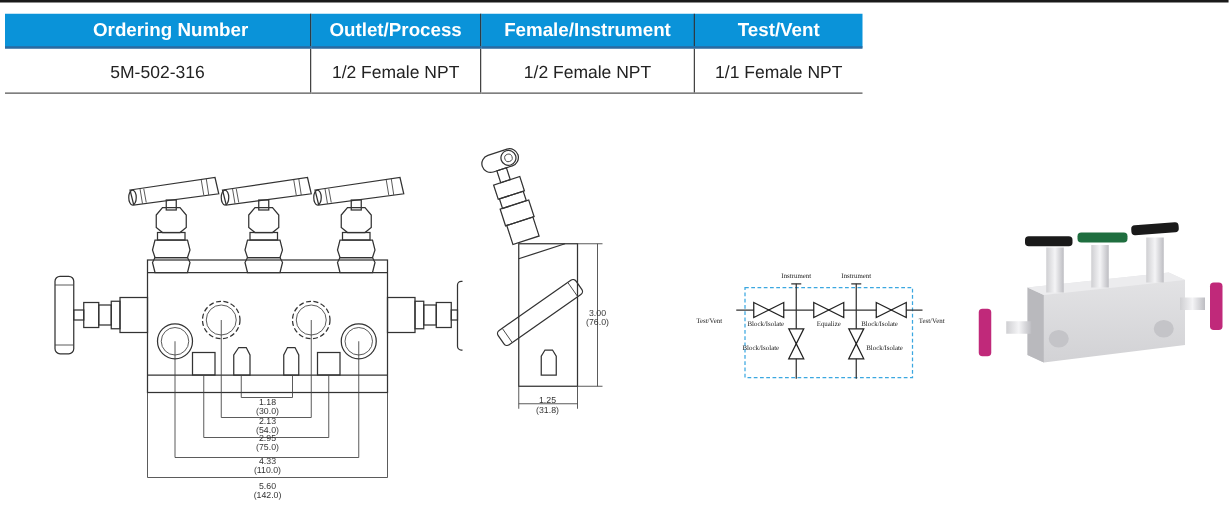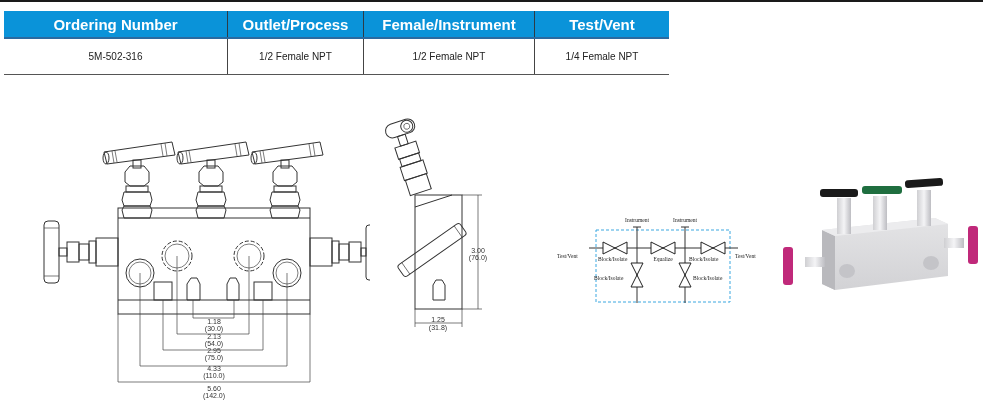--- a/index.html
+++ b/index.html
@@ -1,21 +1,21 @@
 <!DOCTYPE html>
 <html><head>
 <meta charset="utf-8">
 <style>
   html, body { margin: 0; padding: 0; background: #ffffff; }
   body { width: 983px; height: 407px; position: relative; overflow: hidden; font-family: "DejaVu Sans", sans-serif; }
   .topline { position: absolute; left: 0; top: 0; width: 983px; height: 2px; background: #1a1a1a; }
   .spec-table { position: absolute; left: 4px; top: 11px; border-collapse: collapse; font-family: "Liberation Sans", sans-serif; }
   .spec-table th { background: #0a93d9; color: #ffffff; font-weight: bold; font-size: 15px; height: 26px; padding: 0; text-align: center; border-left: 1px solid #2d3b45; border-bottom: 2px solid #2b6aa0; }
-  .spec-table th:first-child { border-left: none; }
-  .spec-table td { color: #222; font-size: 10px; height: 35px; text-align: center; padding: 0; border-left: 1px solid #444; border-bottom: 1px solid #555; }
+  .spec-table th:first-child { border-left: none; padding-left: 21px; }
+  .spec-table td { color: #222; font-size: 14px; height: 35px; text-align: center; padding: 0; border-left: 1px solid #444; border-bottom: 1px solid #555; }
   .spec-table td:first-child { border-left: none; }
   .c1 { width: 223px; } .c2 { width: 135px; } .c3 { width: 170px; } .c4 { width: 134px; }
   svg text { font-family: "Liberation Serif", serif; }
   .dim { font-family: "Liberation Sans", sans-serif; font-size: 7px; fill: #333; }
   .ln { stroke: #333; fill: none; stroke-width: 1; }
   .thin { stroke: #444; fill: none; stroke-width: 0.7; }
 </style>
 </head>
 <body>
 
@@ -28,21 +28,21 @@
       <th class="c2">Outlet/Process</th>
       <th class="c3">Female/Instrument</th>
       <th class="c4">Test/Vent</th>
     </tr>
   </thead>
   <tbody>
     <tr>
       <td>5M-502-316</td>
       <td>1/2 Female NPT</td>
       <td>1/2 Female NPT</td>
-      <td>1/4 Female NPT</td>
+      <td>1/1 Female NPT</td>
     </tr>
   </tbody>
 </table>
 
 <svg style="position:absolute;left:30px;top:110px;" width="340" height="297" viewBox="0 0 340 297">
 
   <g>
     <g transform="translate(0,0)">
       <path class="ln" d="M74,42 L142,32 L145,45 L77,54 Z"></path>
       <ellipse class="ln" cx="76" cy="48" rx="3" ry="6"></ellipse>

